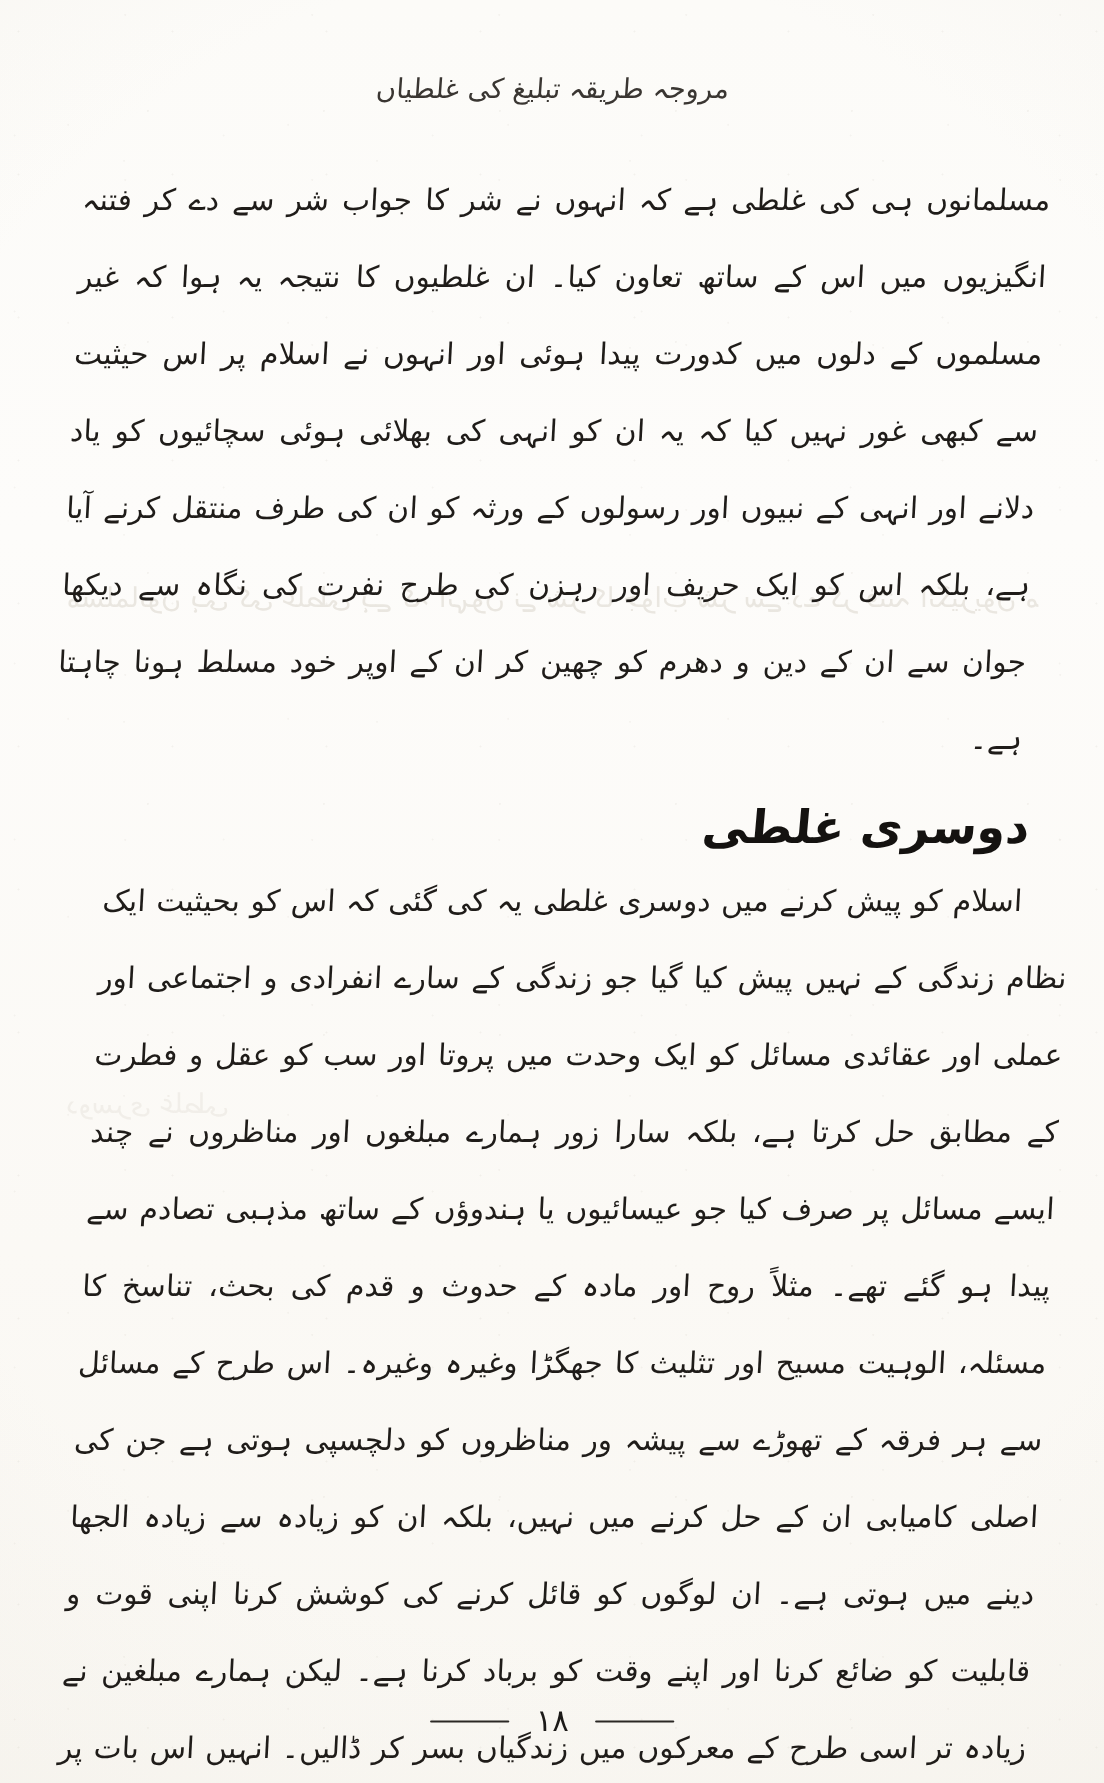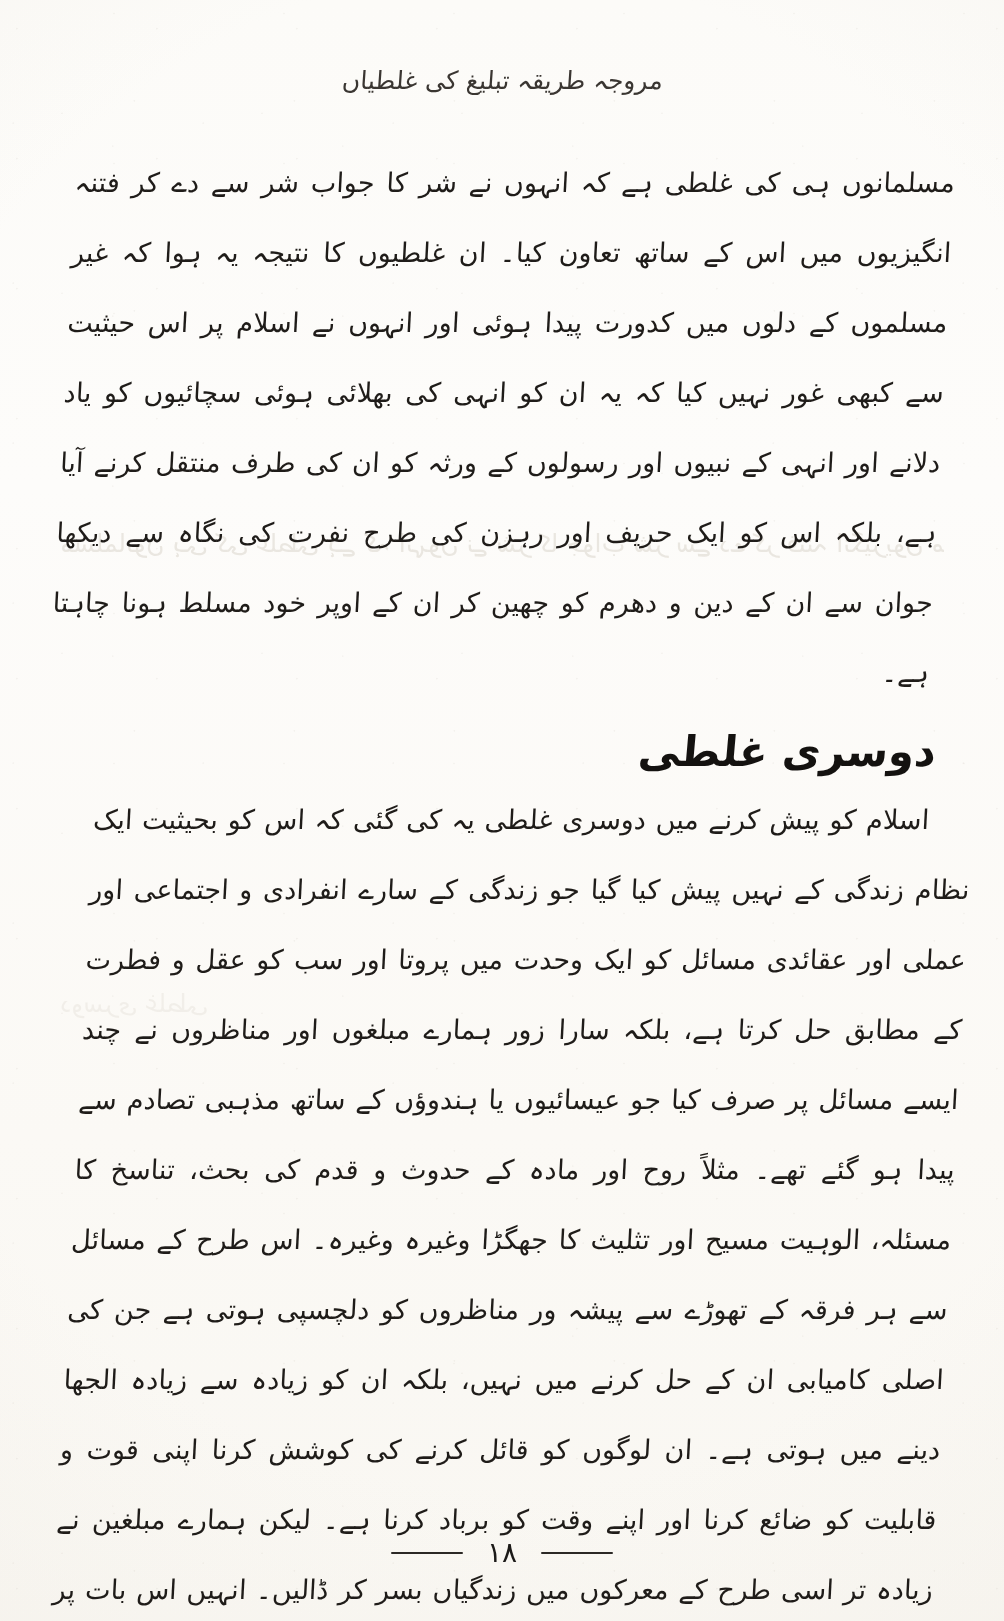--- a/index.html
+++ b/index.html
@@ -111,21 +111,21 @@
     line-height: 1.25;
     color: #141210;
     letter-spacing: 1px;
     transform: skewX(-5deg);
     padding-right: 6px;
   }
 
   
   .page-footer {
     position: absolute;
-    bottom: 52px;
+    bottom: 40px;
     left: 0;
     right: 0;
     display: flex;
     align-items: center;
     justify-content: center;
     gap: 22px;
     z-index: 4;
   }
   .footer-rule {
     width: 72px;

